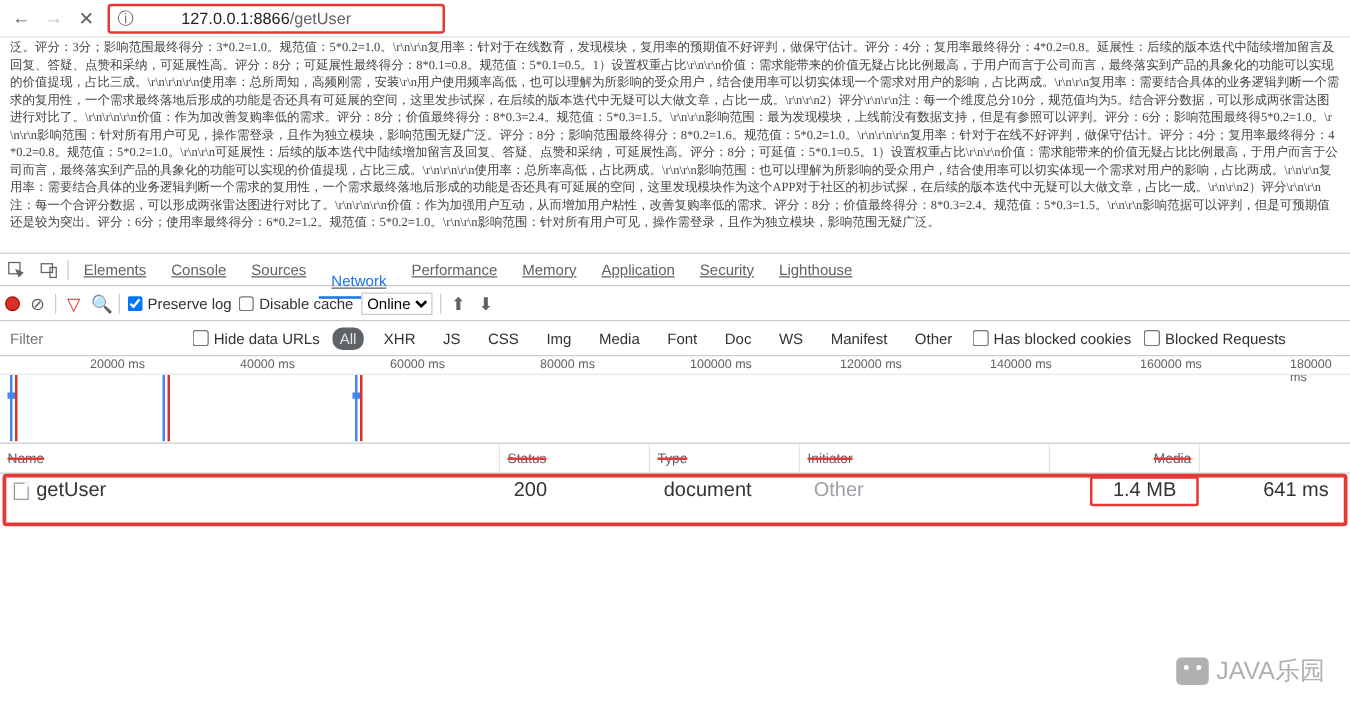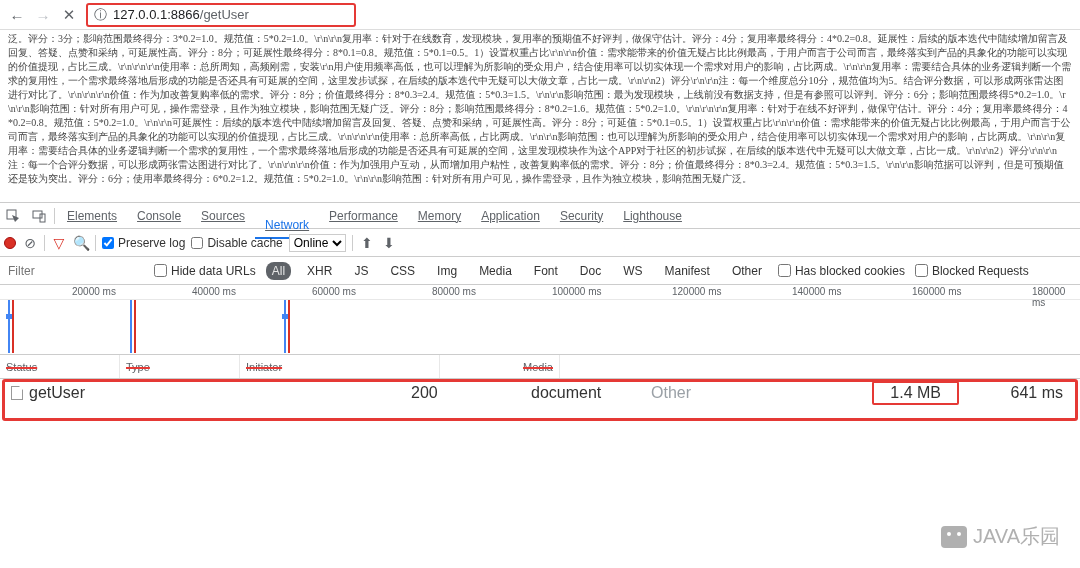--- a/index.html
+++ b/index.html
@@ -2,21 +2,21 @@
 <html><head>
 <meta charset="utf-8">
 <style>
 * { margin: 0; padding: 0; box-sizing: border-box; font-family: Arial, "Microsoft YaHei", sans-serif; }
 body { background: #fff; width: 1080px; height: 568px; overflow: hidden; position: relative; }
 
 .addr-bar { height: 30px; display: flex; align-items: center; padding: 2px 8px; border-bottom: 1px solid #ddd; gap: 8px; }
 .addr-bar .nav-ic { width: 18px; height: 18px; display: flex; align-items: center; justify-content: center; color: #5f6368; font-size: 15px; }
 .addr-box { flex: 1; display: flex; align-items: center; height: 24px; border: 2px solid #e53935; border-radius: 3px; padding: 0 6px; gap: 6px; background: #fff; max-width: 270px; }
 .addr-box .info-ic { color: #5f6368; font-size: 13px; }
-.addr-box .url { font-size: 13px; color: #202124; }
+.addr-box .url { font-size: 13px; color: #202124; margin-left: 32px; }
 .addr-box .url .host { color: #202124; }
 .addr-box .url .path { color: #5f6368; }
 
 .content-text { font-size: 10px; color: #444; line-height: 14px; padding: 2px 8px 4px 8px; height: 172px; overflow: hidden; word-break: break-all; font-family: "SimSun", serif; }
 
 .devtools { border-top: 1px solid #ccc; }
 .dt-tabs { height: 26px; display: flex; align-items: center; border-bottom: 1px solid #ccc; font-size: 12px; color: #5f6368; text-decoration: underline; }
 .dt-tabs .dock-ic { width: 26px; height: 26px; display: flex; align-items: center; justify-content: center; }
 .dt-tabs .tab { padding: 0 10px; height: 26px; display: flex; align-items: center; cursor: pointer; }
 .dt-tabs .tab.active { color: #1a73e8; border-bottom: 2px solid #1a73e8; margin-top: 20px; }
@@ -179,20 +179,21 @@
       <div class="tl-mark red" style="left:12px"></div>
       <div class="tl-mark blue" style="left:130px"></div>
       <div class="tl-mark red" style="left:134px"></div>
       <div class="tl-cap" style="left:282px;background:#4285f4"></div>
       <div class="tl-mark blue" style="left:284px"></div>
       <div class="tl-mark red" style="left:288px"></div>
     </div>
   </div>
 
   <div class="net-header">
+    <div class="col-name">Name</div>
     <div class="col-status">Status</div>
     <div class="col-type">Type</div>
     <div class="col-init">Initiator</div>
     <div class="col-size">Media</div>
   </div>
 
   <div class="net-row-wrap">
     <div class="net-row">
       <div class="col-name">
           <span class="doc-ic"></span>

